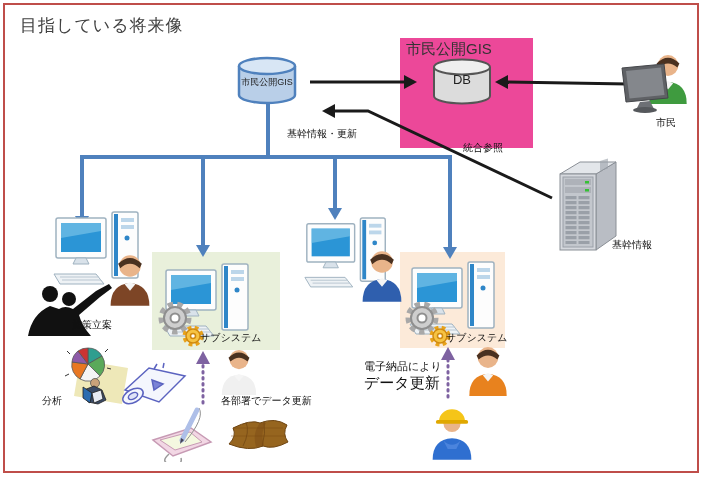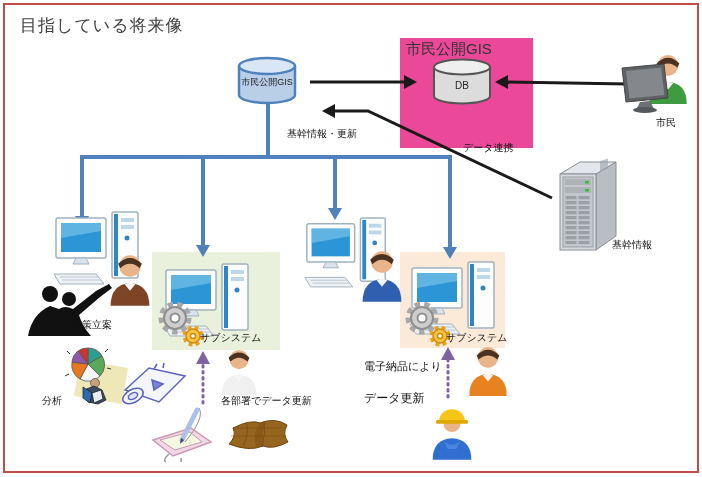--- a/index.html
+++ b/index.html
@@ -185,24 +185,24 @@
   <svg class="svgicon" style="left:234px;top:56px" width="66" height="50" viewBox="0 0 66 50">
     <path d="M5,10 v29 a28,8 0 0 0 56,0 v-29" fill="#b9cfe8" stroke="#4f81bd" stroke-width="2.5"></path>
     <ellipse cx="33" cy="10" rx="28" ry="8" fill="#d8e6f5" stroke="#4f81bd" stroke-width="2.5"></ellipse>
   </svg>
   <div class="cyl-label" style="left:234px;top:76px;width:66px">市民公開GIS</div>
 
   <svg class="svgicon" style="left:430px;top:58px" width="64" height="48" viewBox="0 0 64 48">
     <path d="M4,9 v29 a28,7.5 0 0 0 56,0 v-29" fill="#dcdcdc" stroke="#555" stroke-width="2"></path>
     <ellipse cx="32" cy="9" rx="28" ry="7.5" fill="#efefef" stroke="#555" stroke-width="2"></ellipse>
   </svg>
-  <div class="cyl-label" style="left:430px;top:80px;width:64px;font-size:10px">DB</div>
+  <div class="cyl-label" style="left:430px;top:72px;width:64px;font-size:13px">DB</div>
 
   <div class="small-label" style="left:287px;top:127px">基幹情報・更新</div>
-  <div class="small-label" style="left:463px;top:141px">データ連携</div>
+  <div class="small-label" style="left:463px;top:141px">統合参照</div>
 
   <svg class="svgicon" style="left:645px;top:52px;color:#3f9b3f" width="46" height="54" viewBox="0 0 44 52">
       <use href="#sym-person"></use>
     </svg>
   <svg class="svgicon" style="left:620px;top:62px" width="54" height="52" viewBox="0 0 54 52">
       <use href="#sym-monitor"></use>
     </svg>
   <div class="small-label" style="left:656px;top:116px">市民</div>
 
   <svg class="svgicon" style="left:548px;top:158px" width="80" height="100" viewBox="0 0 80 100">
@@ -259,20 +259,20 @@
     </svg>
   <div class="small-label" style="left:221px;top:394px">各部署でデータ更新</div>
   <svg class="svgicon" style="left:147px;top:402px" width="70" height="60" viewBox="0 0 70 60">
       <use href="#sym-tablet"></use>
     </svg>
   <svg class="svgicon" style="left:226px;top:414px" width="64" height="44" viewBox="0 0 64 44">
       <use href="#sym-map"></use>
     </svg>
 
   <div class="small-label" style="left:364px;top:359px;font-size:11px">電子納品により</div>
-  <div class="small-label" style="left:364px;top:390px;font-size:12px">データ更新</div>
+  <div class="small-label" style="left:364px;top:374px;font-size:15px">データ更新</div>
   <svg class="svgicon" style="left:465px;top:344px;color:#e8821e" width="46" height="54" viewBox="0 0 44 52">
       <use href="#sym-person"></use>
     </svg>
   <svg class="svgicon" style="left:428px;top:404px" width="48" height="58" viewBox="0 0 44 54">
       <use href="#sym-worker"></use>
     </svg>
 </div>
 
 </body></html>

